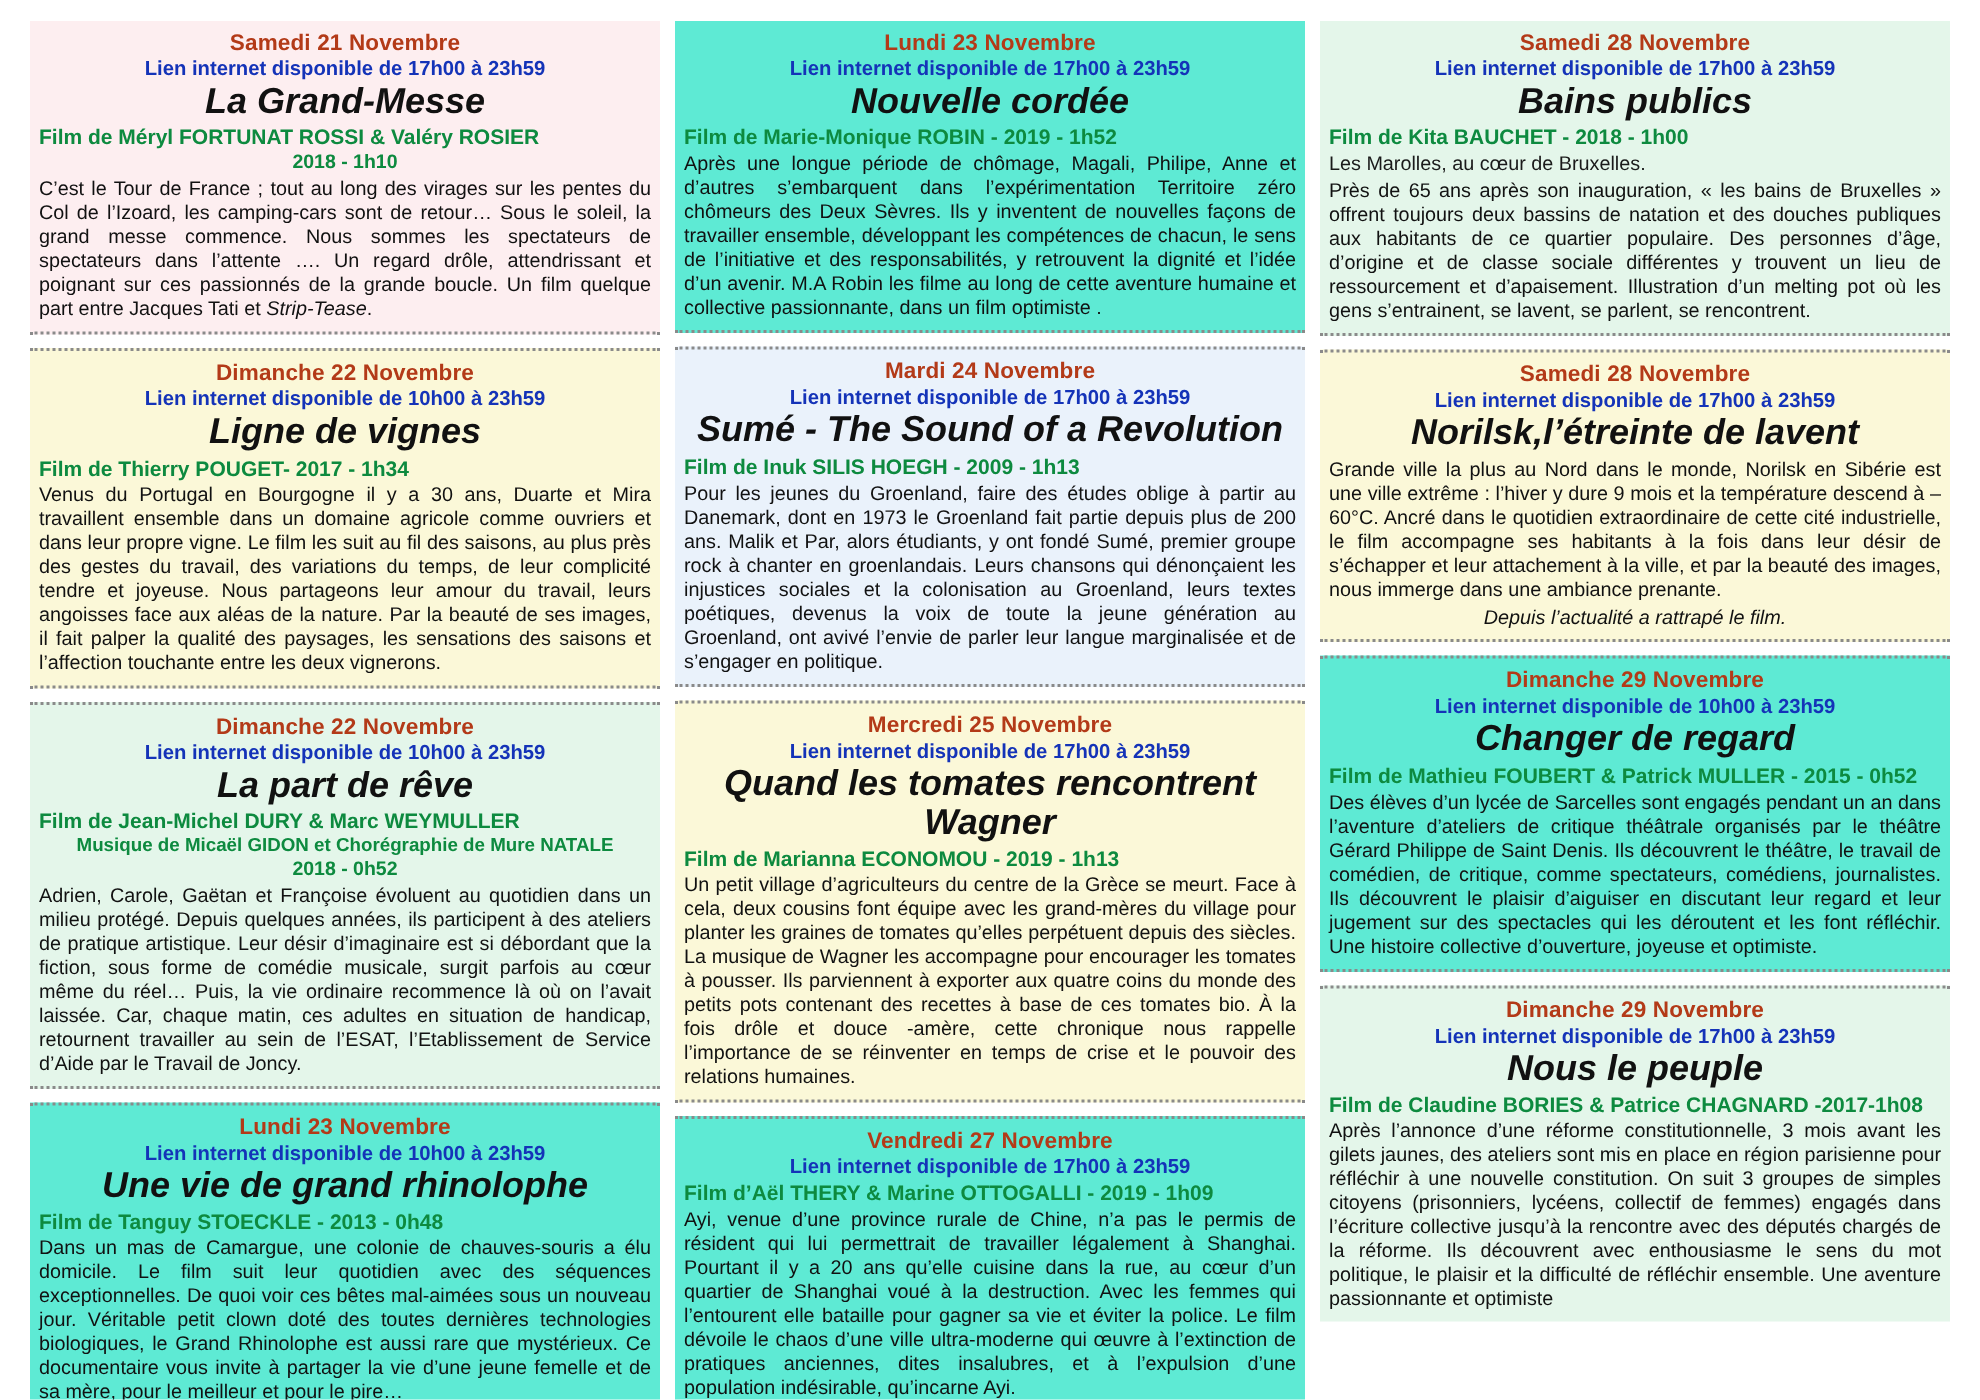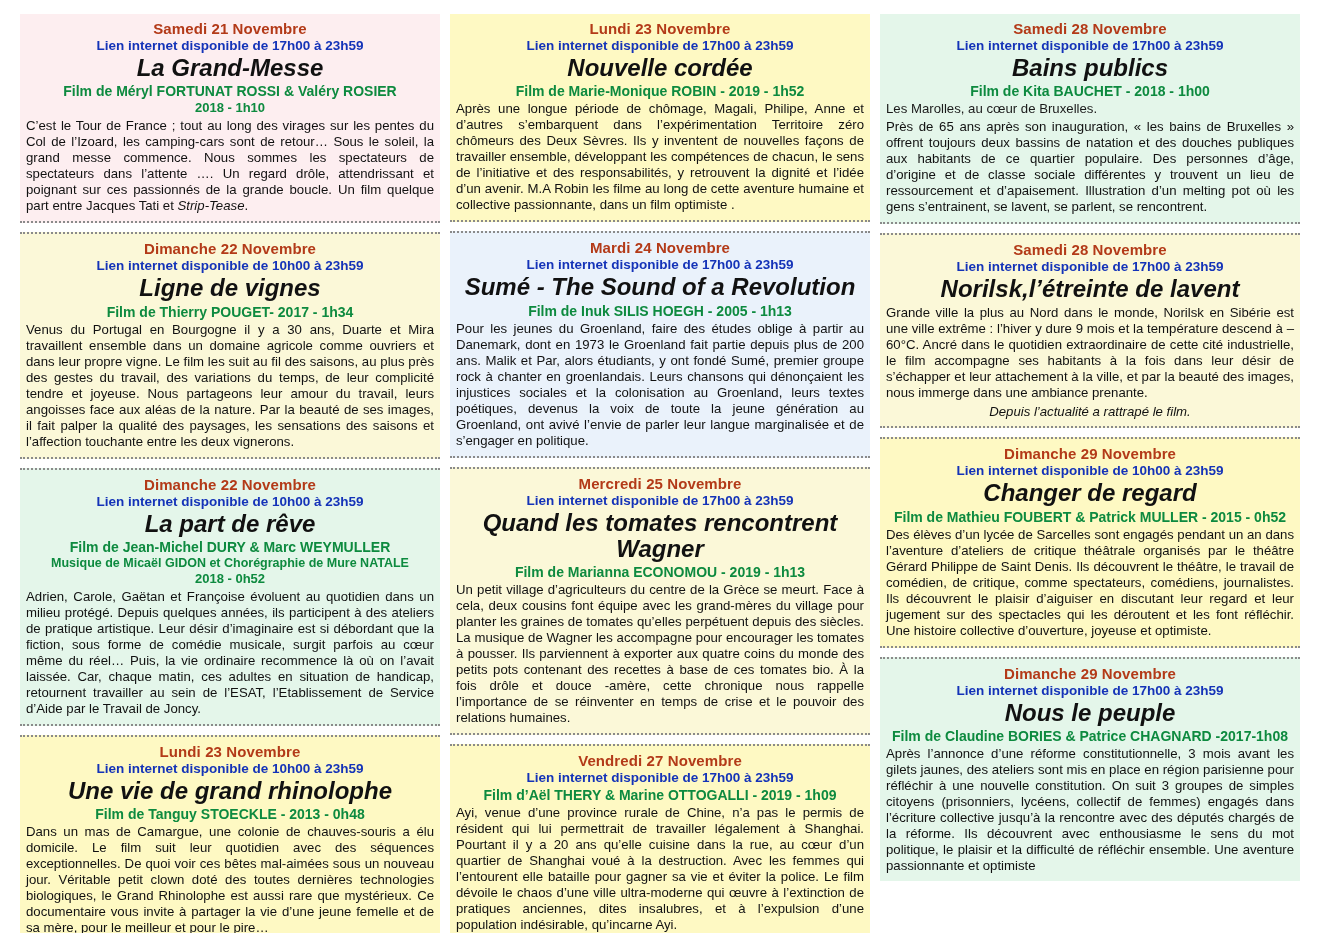--- a/index.html
+++ b/index.html
@@ -56,21 +56,21 @@
   .title {
     text-align: center;
     font-weight: bold;
     font-size: 24px;
     color: #111111;
     margin: 2px 0 2px 0;
     line-height: 1.1;
     font-style: italic;
   }
   .credit {
-    text-align: center;
+    text-align: left;
     font-weight: bold;
     font-size: 14px;
     color: #0d8a3f;
     margin: 1px 0 1px 0;
     line-height: 1.15;
   }
   .credit2 {
     text-align: center;
     font-weight: bold;
     font-size: 12.5px;
@@ -102,21 +102,21 @@
   .intro {
     text-align: justify;
     font-size: 13.2px;
     line-height: 1.21;
     margin: 2px 0 0 0;
   }
   
   .t-pink   { background: #fdeef0; }
   .t-yellow { background: #fbf8d8; }
   .t-green  { background: #e4f6ea; }
-  .t-white  { background: #fef9c3; }
+  .t-white  { background: #5eead4; }
   .t-blue   { background: #eaf2fb; }
 </style>
 </head>
 <body>
 
 <div class="page">
 
   <div class="column">
 
     <div class="entry t-pink no-top">
@@ -163,21 +163,21 @@
       <div class="link">Lien internet disponible de 17h00 à 23h59</div>
       <div class="title">Nouvelle cordée</div>
       <div class="credit">Film de  Marie-Monique ROBIN - 2019 - 1h52</div>
       <div class="body">Après une longue période de chômage, Magali, Philipe, Anne et d’autres s’embarquent dans l’expérimentation Territoire zéro chômeurs des Deux Sèvres. Ils y inventent de nouvelles façons de travailler ensemble, développant les compétences de chacun, le sens de l’initiative et des responsabilités, y retrouvent la dignité et l’idée d’un avenir. M.A Robin les filme au long de cette aventure humaine et collective passionnante, dans un film optimiste .</div>
     </div>
 
     <div class="entry t-blue">
       <div class="date">Mardi 24 Novembre</div>
       <div class="link">Lien internet disponible de 17h00 à 23h59</div>
       <div class="title">Sumé - The Sound of a Revolution</div>
-      <div class="credit">Film de  Inuk SILIS HOEGH - 2005 - 1h13</div>
+      <div class="credit">Film de  Inuk SILIS HOEGH - 2009 - 1h13</div>
       <div class="body">Pour les jeunes du Groenland, faire des études oblige à partir au Danemark, dont en 1973 le Groenland fait partie depuis plus de 200 ans. Malik et Par, alors étudiants, y ont fondé Sumé, premier groupe rock à chanter en groenlandais. Leurs chansons qui dénonçaient les injustices sociales et la colonisation au Groenland, leurs textes poétiques, devenus la voix de toute la jeune génération au Groenland, ont avivé l’envie de parler leur langue marginalisée et de s’engager en politique.</div>
     </div>
 
     <div class="entry t-yellow">
       <div class="date">Mercredi 25 Novembre</div>
       <div class="link">Lien internet disponible de 17h00 à 23h59</div>
       <div class="title">Quand les tomates rencontrent Wagner</div>
       <div class="credit">Film de  Marianna ECONOMOU  - 2019 - 1h13</div>
       <div class="body">Un petit village d’agriculteurs du centre de la Grèce se meurt. Face à cela, deux cousins font équipe avec les grand-mères du village pour planter les graines de tomates qu’elles perpétuent depuis des siècles. La musique de Wagner les accompagne pour encourager les tomates à pousser. Ils parviennent à exporter aux quatre coins du monde des petits pots contenant des recettes à base de ces tomates bio. À la fois drôle et douce -amère, cette chronique nous rappelle l’importance de se réinventer en temps de crise et le pouvoir des relations humaines.</div>
     </div>

